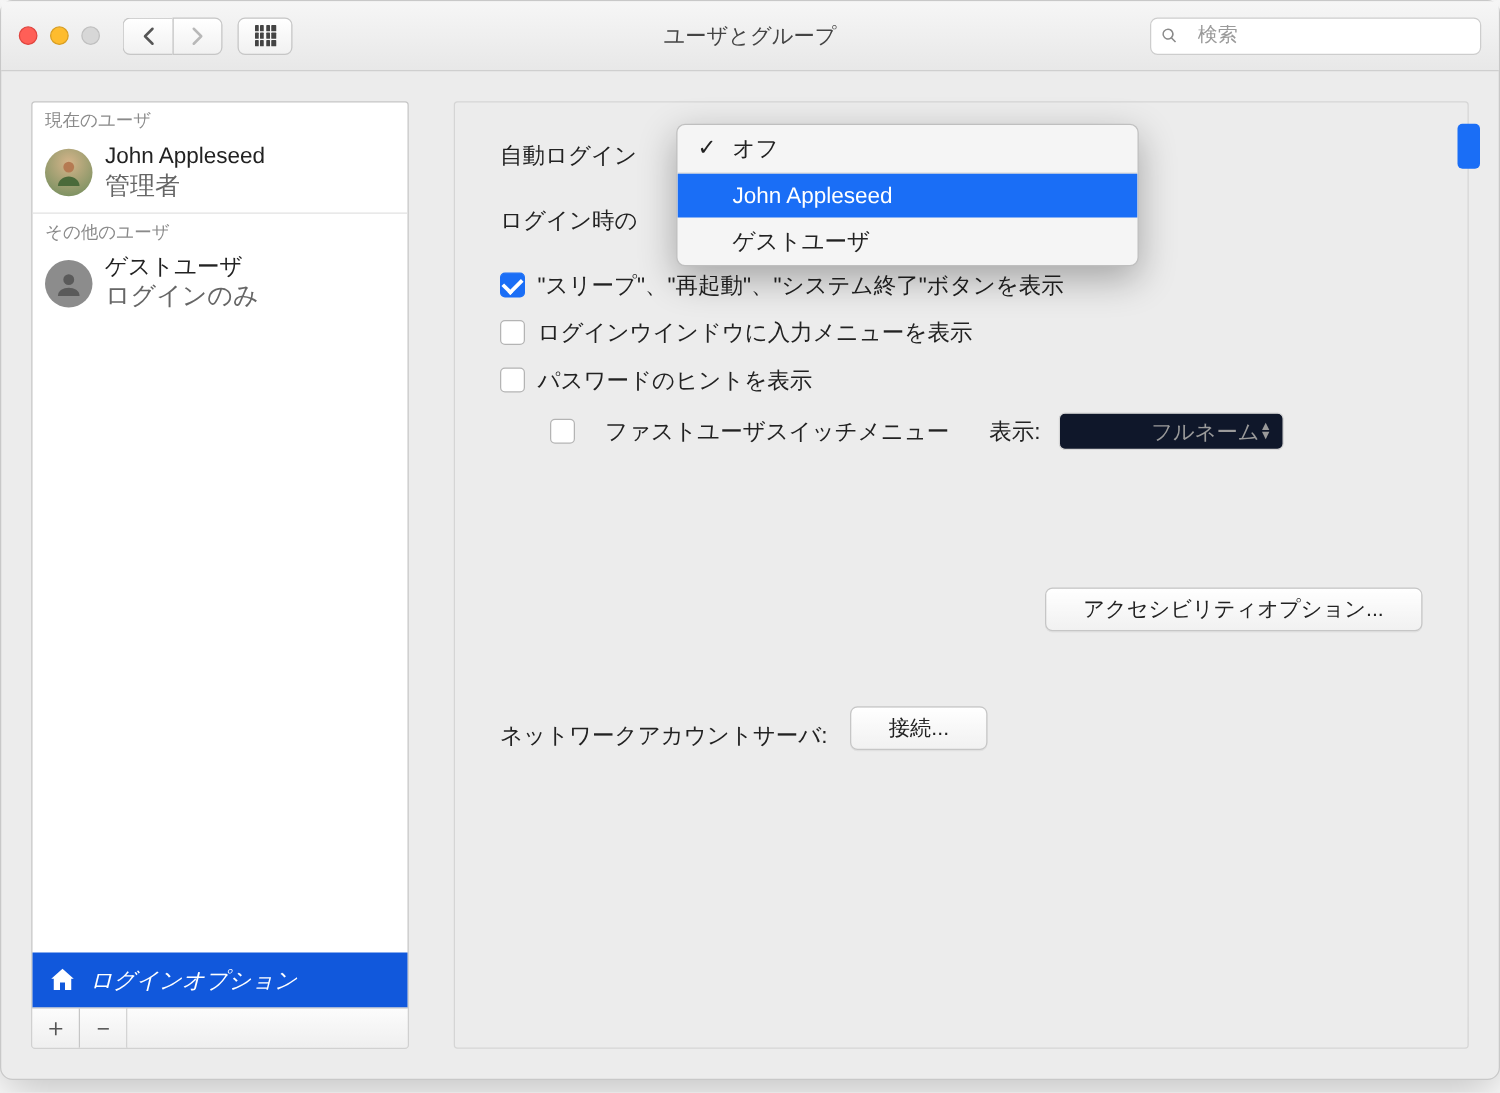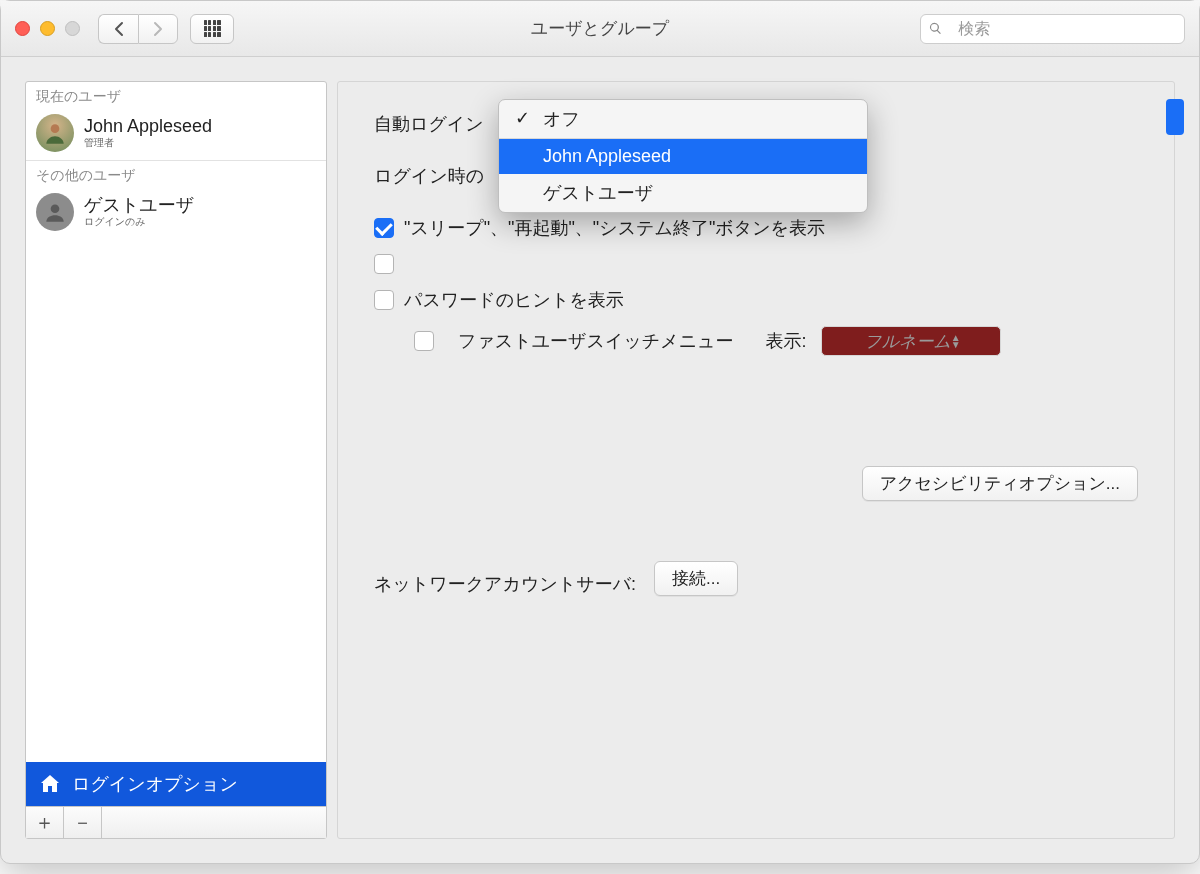--- a/index.html
+++ b/index.html
@@ -71,21 +71,21 @@
 }
 .search svg { width: 15px; height: 15px; fill: #8a8a8a; }
 .search input {
   border: none; outline: none; font-size: 16px; color: #333;
   width: 100%; background: transparent;
 }
 .search input::placeholder { color: #9a9a9a; }
 
 .body {
   flex: 1; display: flex; padding: 24px;
-  gap: 10px;
+  gap: 36px;
 }
 
 .sidebar {
   width: 302px; display: flex; flex-direction: column;
   background: #fff; border: 1px solid #c6c6c6; border-radius: 3px;
 }
 .section-label {
   font-size: 14px; color: #8a8a8a; padding: 6px 10px 4px;
 }
 .user-item {
@@ -94,28 +94,29 @@
 }
 .avatar {
   width: 38px; height: 38px; border-radius: 50%;
   background: radial-gradient(circle at 50% 30%, #d5b48a, #6b8b5a);
   position: relative; overflow: hidden;
   display:flex;align-items:center;justify-content:center;
 }
 .avatar.grey { background: #8c8c8c; }
 .avatar svg { width: 26px; height: 26px; fill: #5a5a5a; }
 .user-name { font-size: 18px; color: #222; line-height: 1.15; }
-.user-role { font-size: 10px; color: #666; }
+.user-role { font-size: 20px; color: #666; }
 .divider { height: 1px; background: #e2e2e2; }
 .sidebar-fill { flex: 1; }
 .login-options {
   background: #1158dc; color: #fff;
   display: flex; align-items: center; gap: 10px;
   padding: 10px 12px; font-size: 18px;
   cursor: pointer;
+  font-style: italic;
 }
 .login-options svg { width: 24px; height: 24px; fill: #fff; }
 .add-remove {
   display: flex; border-top: 1px solid #c6c6c6;
   height: 32px;
 }
 .add-remove button {
   width: 38px; background: linear-gradient(#fcfcfc,#efefef);
   border: none; border-right: 1px solid #c6c6c6;
   font-size: 20px; color: #555; cursor: pointer;
@@ -137,38 +138,38 @@
   flex-shrink:0;
 }
 .checkbox.checked { background: #1a6ef6; border-color: #1a6ef6; }
 .checkbox.checked::after {
   content: ""; width: 7px; height: 12px;
   border: solid #fff; border-width: 0 3px 3px 0;
   transform: rotate(45deg) translate(-1px,-1px);
 }
 .fast-row { display: flex; align-items: center; gap: 14px; padding-left: 40px; }
 .select {
-  width: 180px; height: 30px; background: #7f1d1d;
+  width: 180px; height: 30px; background: #0f172a;
   border: 1px solid #d6d6d6; border-radius: 5px;
-  display: flex; align-items: center; justify-content: center;
-  padding: 0 8px 0 12px; color: #9a9a9a; font-size: 17px; font-style: italic;
+  display: flex; align-items: center; justify-content: flex-end;
+  padding: 0 8px 0 12px; color: #9a9a9a; font-size: 17px;
 }
 .select .arrows { display:flex; flex-direction:column; line-height:7px; font-size:10px; color:#9a9a9a;}
 .push-btn {
   background: linear-gradient(#ffffff,#f1f1f1);
   border: 1px solid #c6c6c6; border-radius: 6px;
-  padding: 5px 17px; font-size: 17px; color: #222;
+  padding: 5px 30px; font-size: 17px; color: #222;
   cursor: pointer; box-shadow: 0 1px 0 rgba(0,0,0,0.05);
 }
 .access-row { display:flex; justify-content:flex-end; margin-top: 110px; }
 .net-row { display:flex; align-items:flex-end; gap: 18px; margin-top: 60px; }
 
 .dropdown {
   position: absolute;
-  top: 17px; left: 160px;
+  top: 17px; left: 177px;
   width: 370px;
   background: #f5f5f5;
   border: 1px solid #bfbfbf;
   border-radius: 7px;
   box-shadow: 0 10px 30px rgba(0,0,0,0.3);
   overflow: hidden;
 }
 .dd-edge {
   position:absolute; top:17px; right:-10px; width:18px; height:36px;
   background:#1a6ef6; border-radius:4px;
@@ -302,20 +303,21 @@
       </div>
 
       <div class="dd-edge"></div>
 
       <div class="row">
         <span class="checkbox checked"></span>
         <label>"スリープ"、"再起動"、"システム終了"ボタンを表示</label>
       </div>
       <div class="row">
         <span class="checkbox"></span>
+        <label>ログインウインドウに入力メニューを表示</label>
       </div>
       <div class="row">
         <span class="checkbox"></span>
         <label>パスワードのヒントを表示</label>
       </div>
       <div class="row fast-row">
         <span class="checkbox"></span>
         <label>ファストユーザスイッチメニュー</label>
         <span style="margin-left:18px">表示:</span>
         <div class="select">

